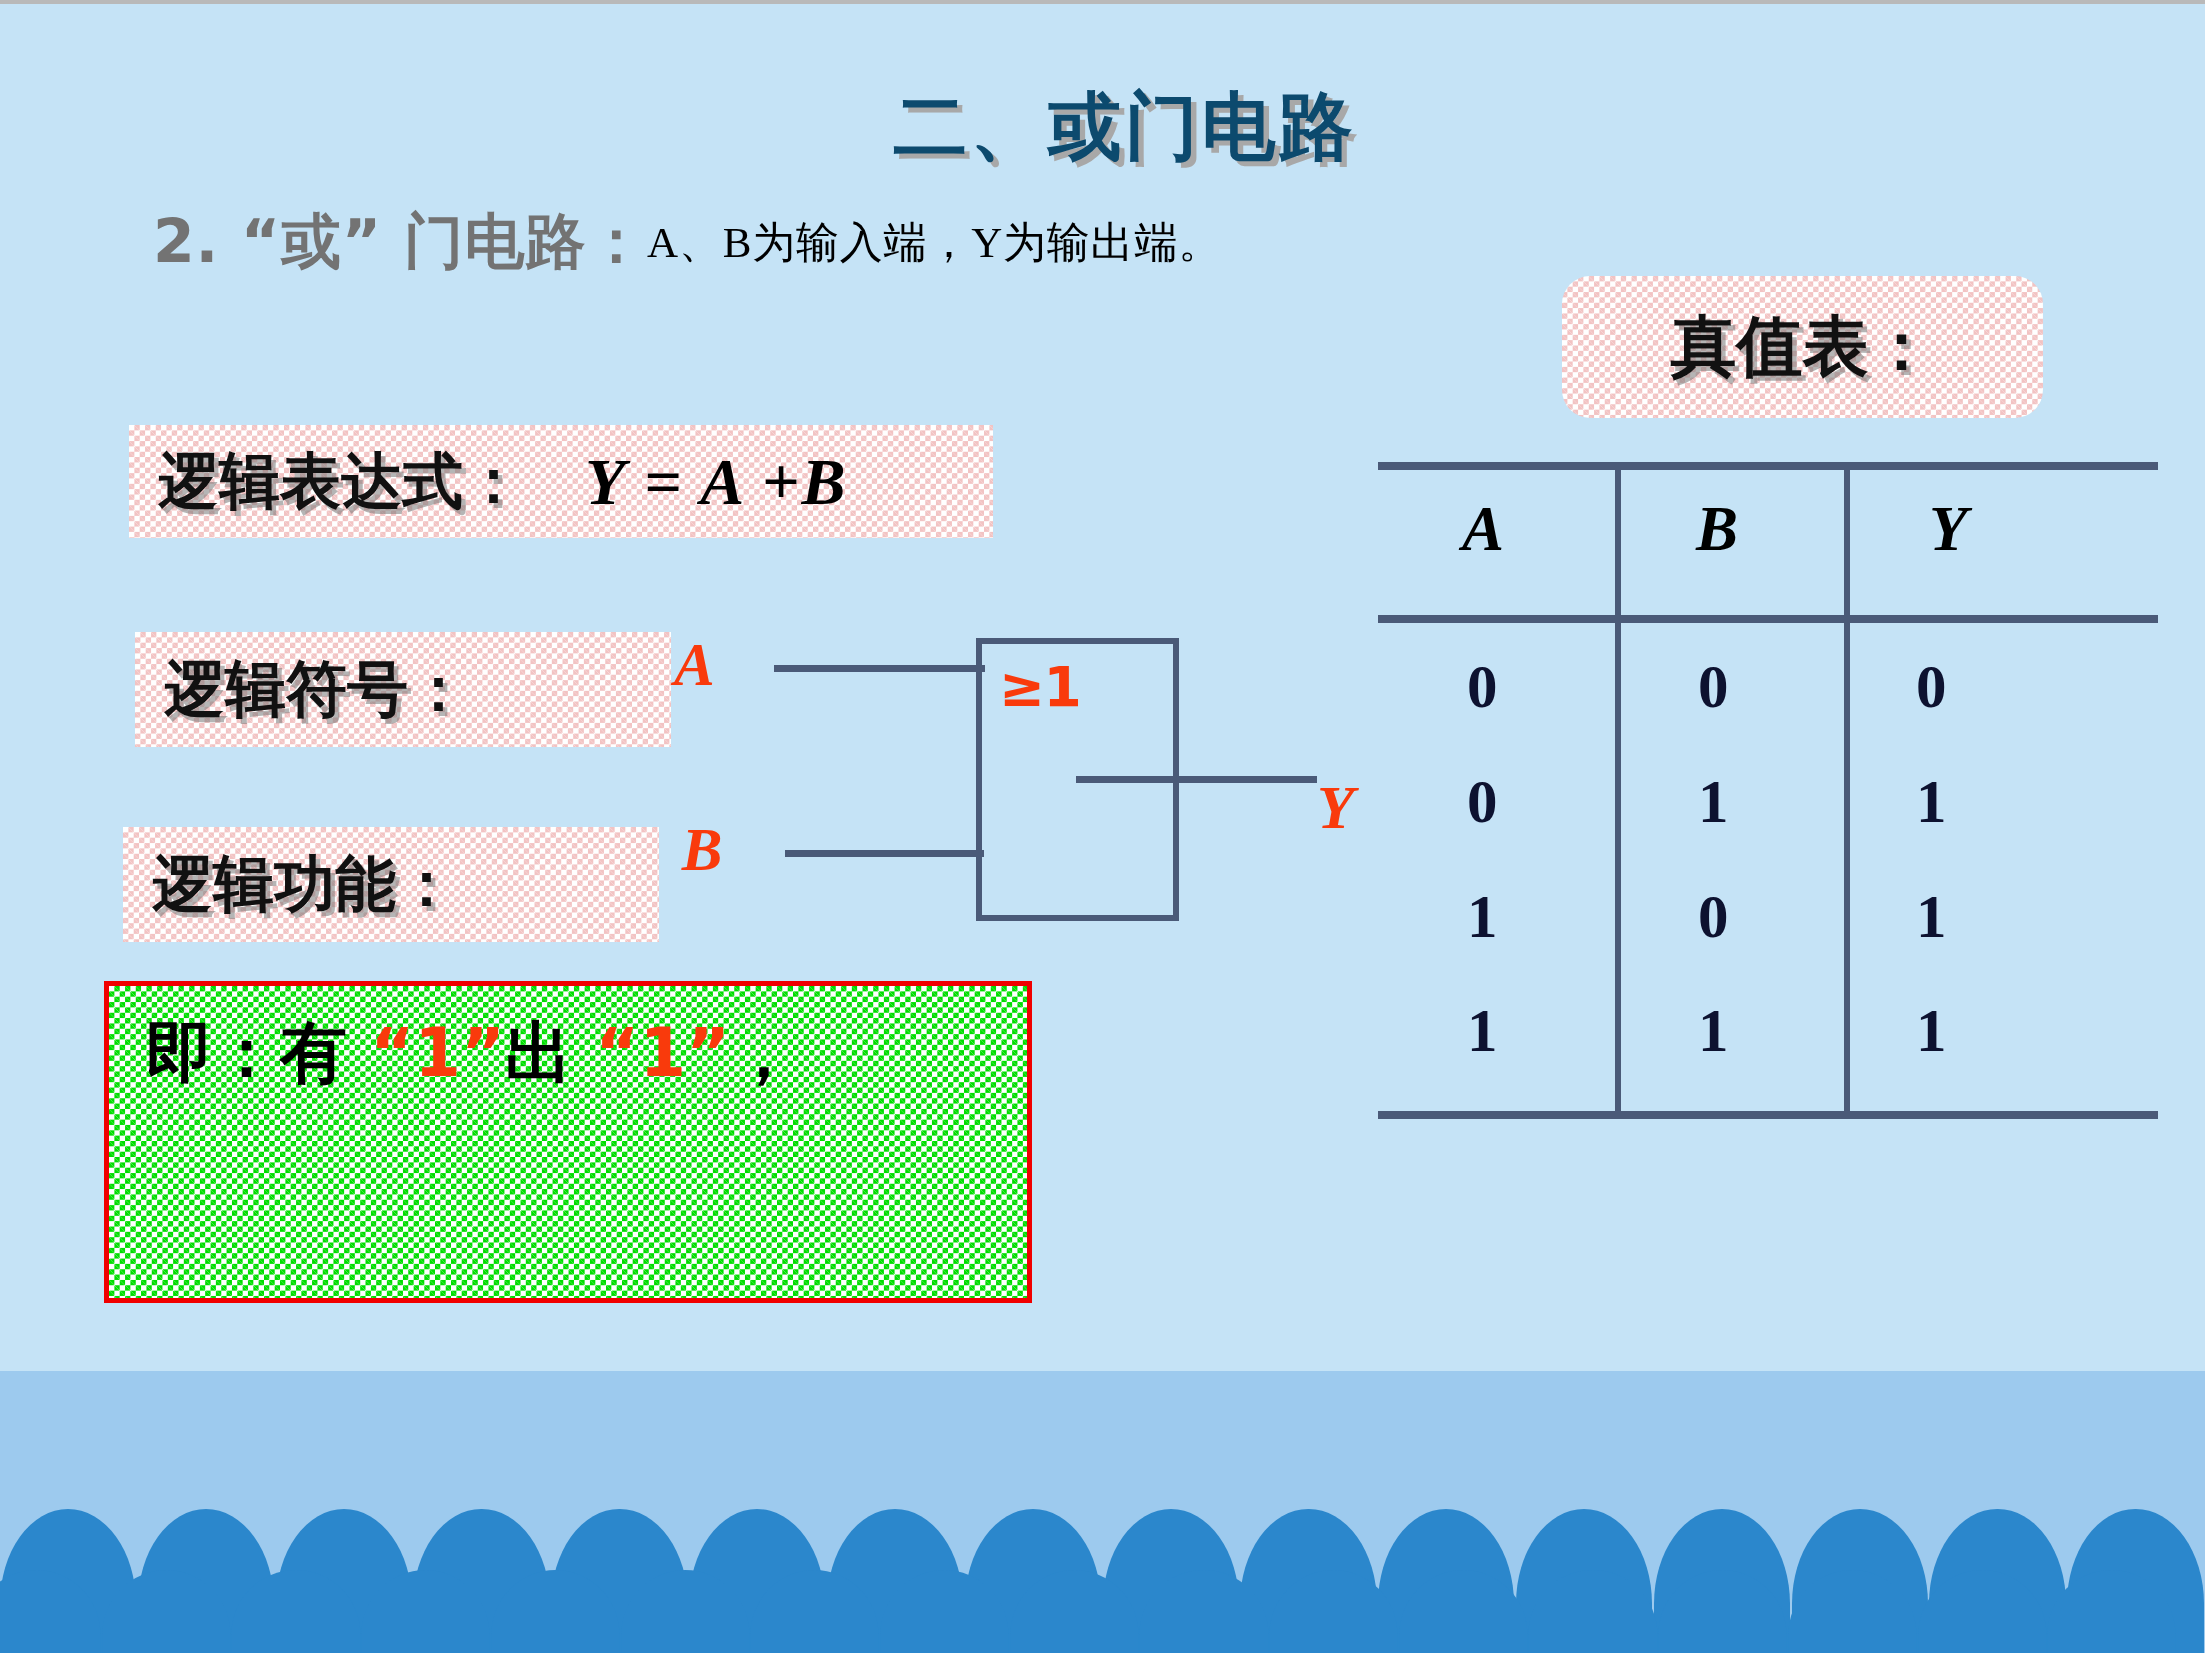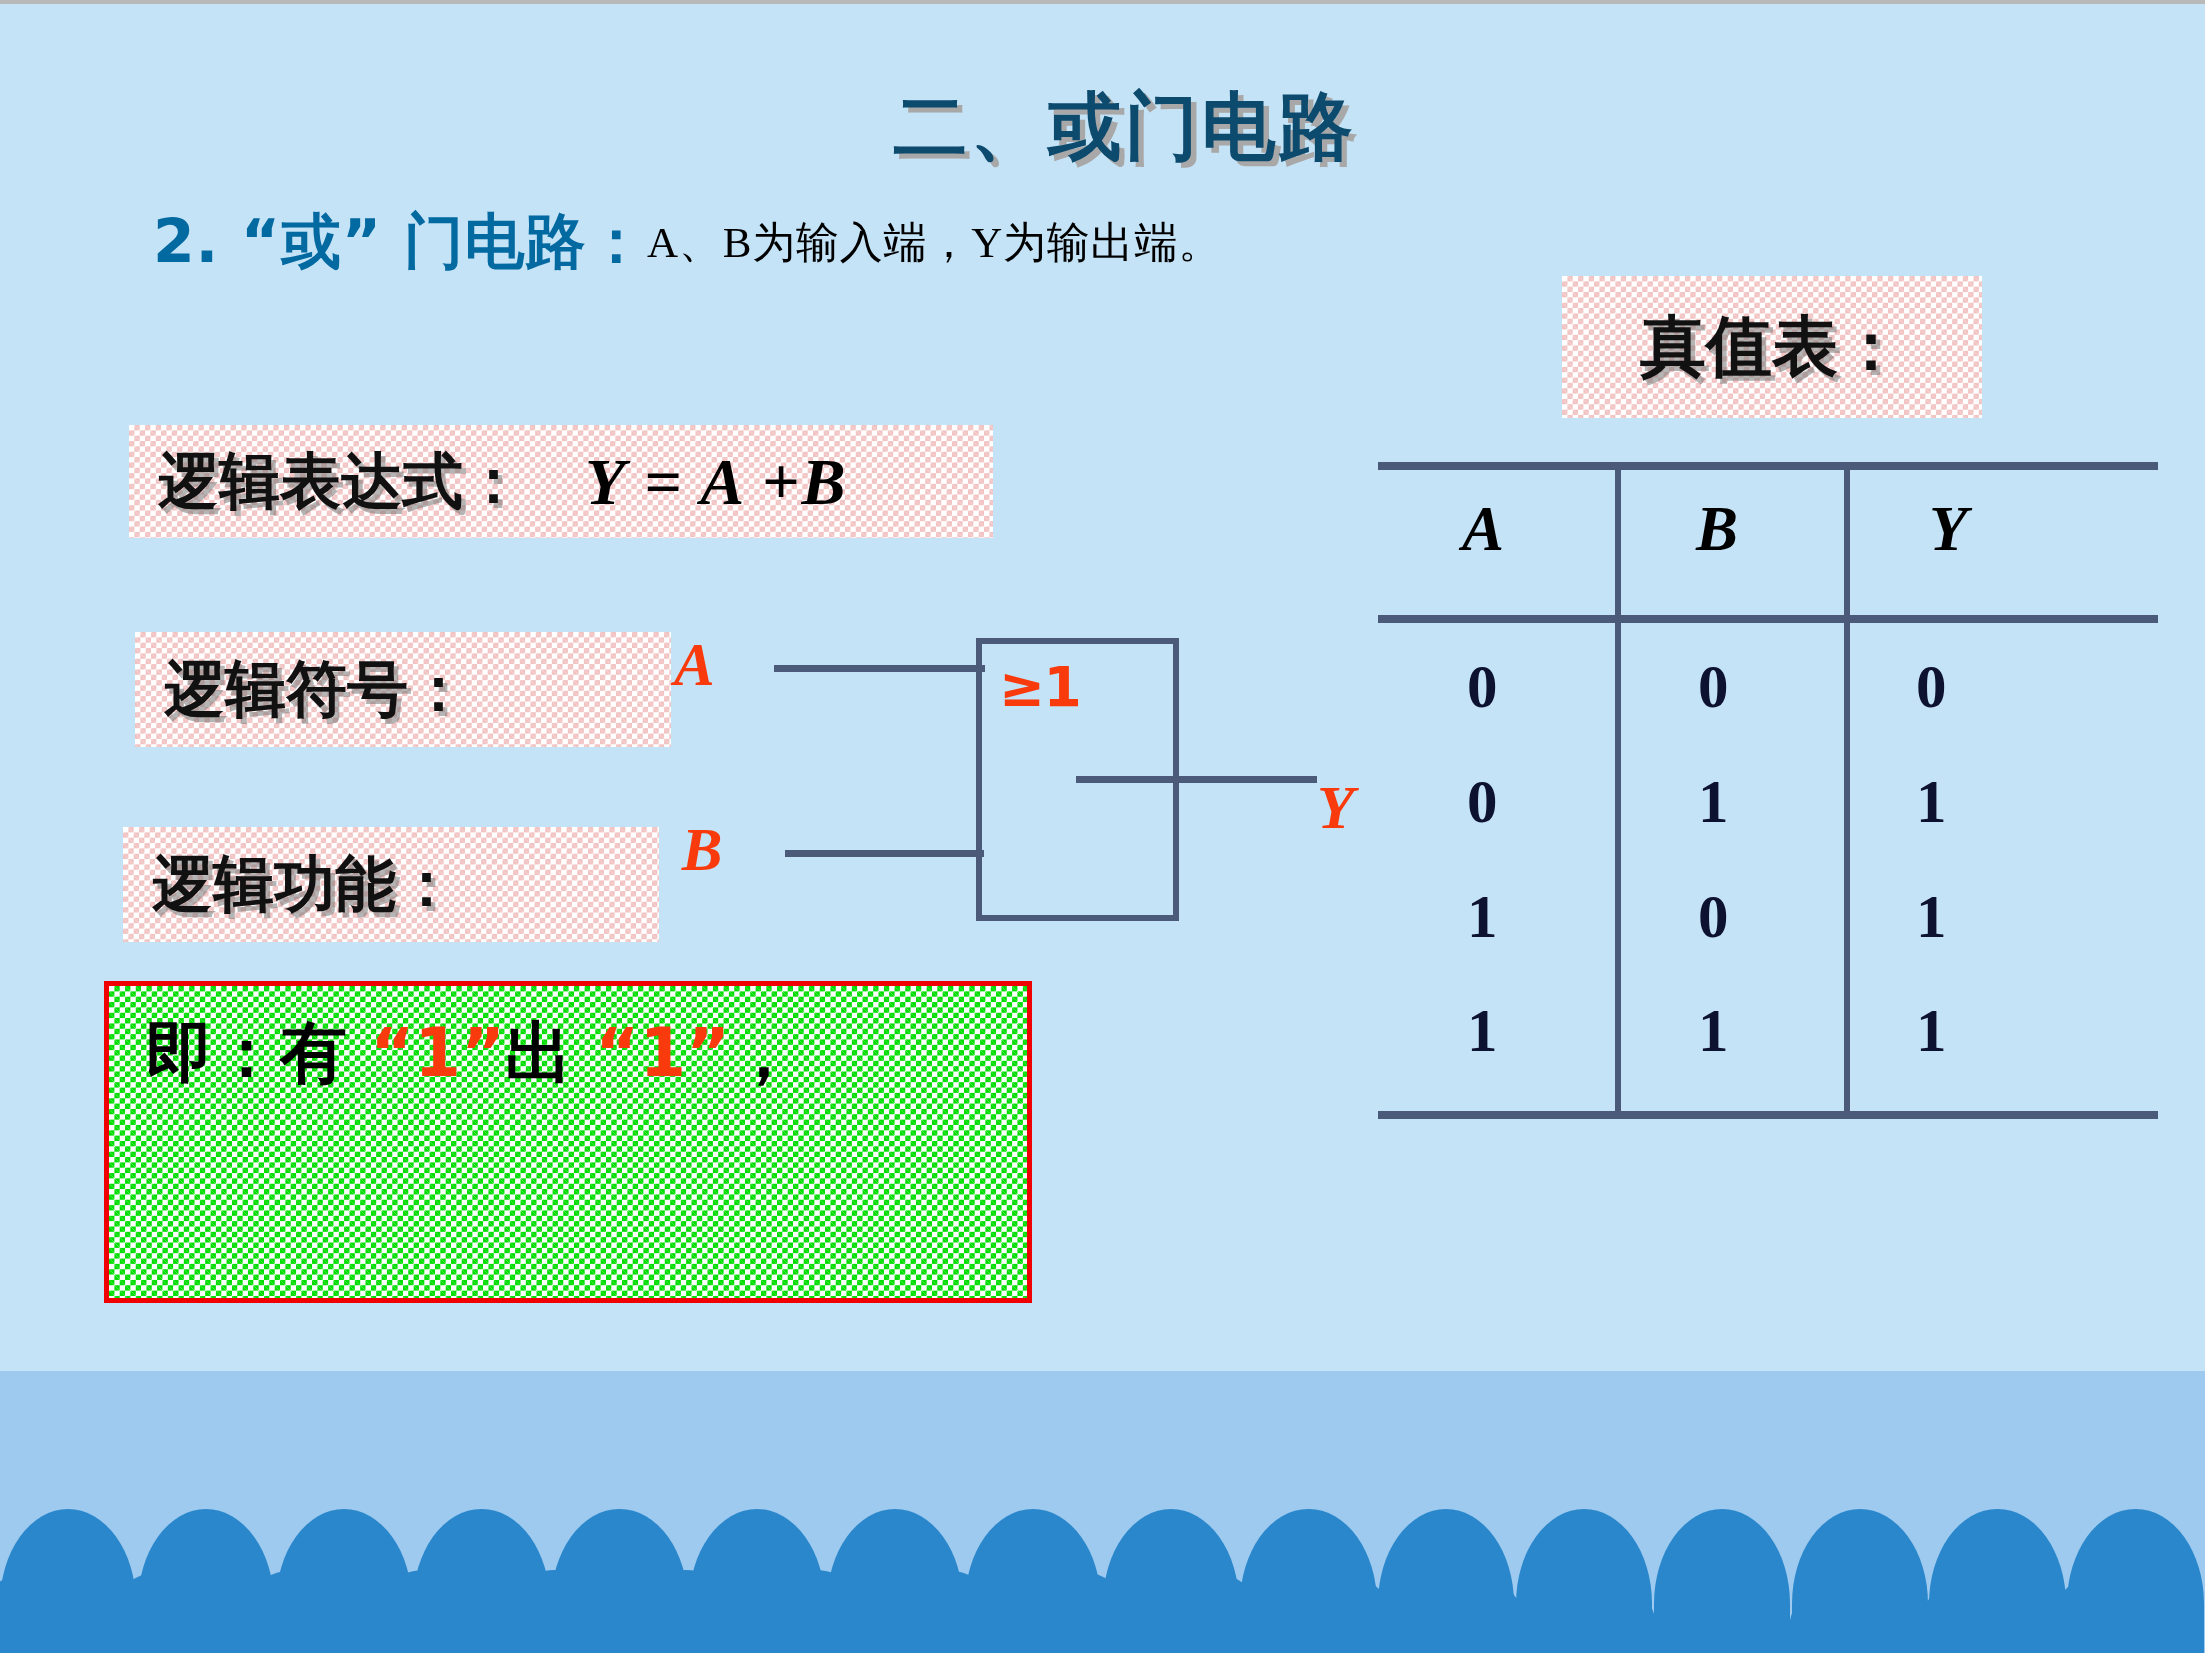--- a/index.html
+++ b/index.html
@@ -67,21 +67,21 @@
   .subline {
     position: absolute;
     left: 153px;
     top: 198px;
     white-space: nowrap;
   }
   .subline .lead {
     font-family: "DejaVu Sans", sans-serif;
     font-size: 60px;
     font-weight: bold;
-    color: #0369a1;
+    color: #737373;
     letter-spacing: 0.8px;
   }
   .subline .tail {
     font-family: "Liberation Serif", serif;
     font-size: 43px;
     color: #000000;
     vertical-align: 4.6px;
     letter-spacing: 0.8px;
   }
 
@@ -118,22 +118,23 @@
     text-shadow: none;
   }
 
   #sym-box   { left: 135px; top: 628px;  width: 536px; height: 115px; padding-left: 29px; box-sizing: border-box; }
   #sym-box .lbl { font-size: 61px; }
 
   #func-box  { left: 123px; top: 823px; width: 536px; height: 115px; padding-left: 29px; box-sizing: border-box; }
   #func-box .lbl { font-size: 61px; }
 
   #tt-title-box {
-    left: 1562px; top: 272px; width: 420px; height: 142px;
+    left: 1562px; top: 272px; width: 481px; height: 142px;
     justify-content: center;
+    border-radius: 28px;
   }
   #tt-title-box .lbl { font-size: 66px; }
 
   
   .gate-wrap { position: absolute; left: 674px; top: 620px; width: 766px; height: 322px; }
   .line-h {
     position: absolute;
     background: #4a5a78;
     height: 6.9px;
   }

